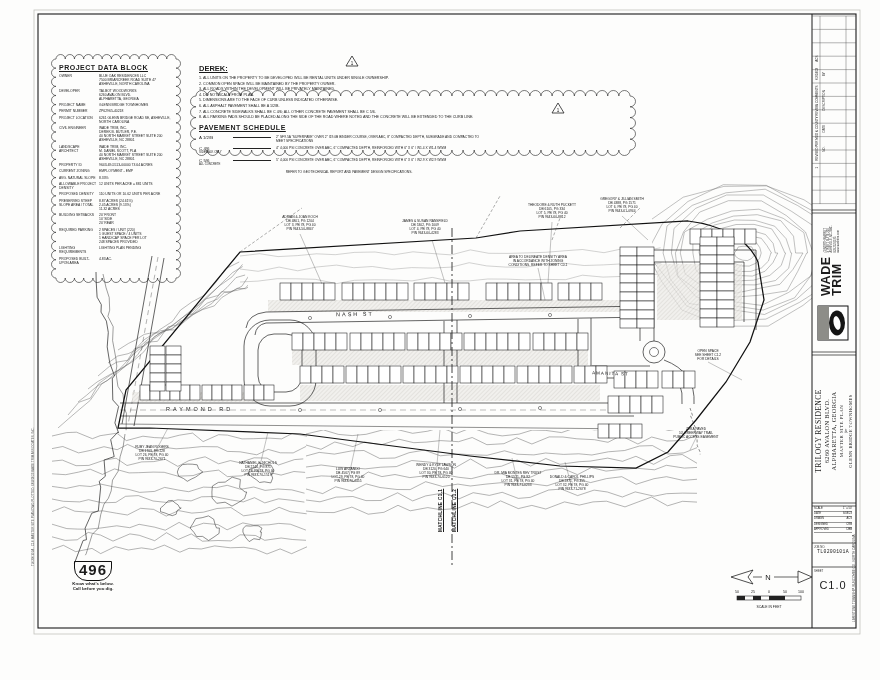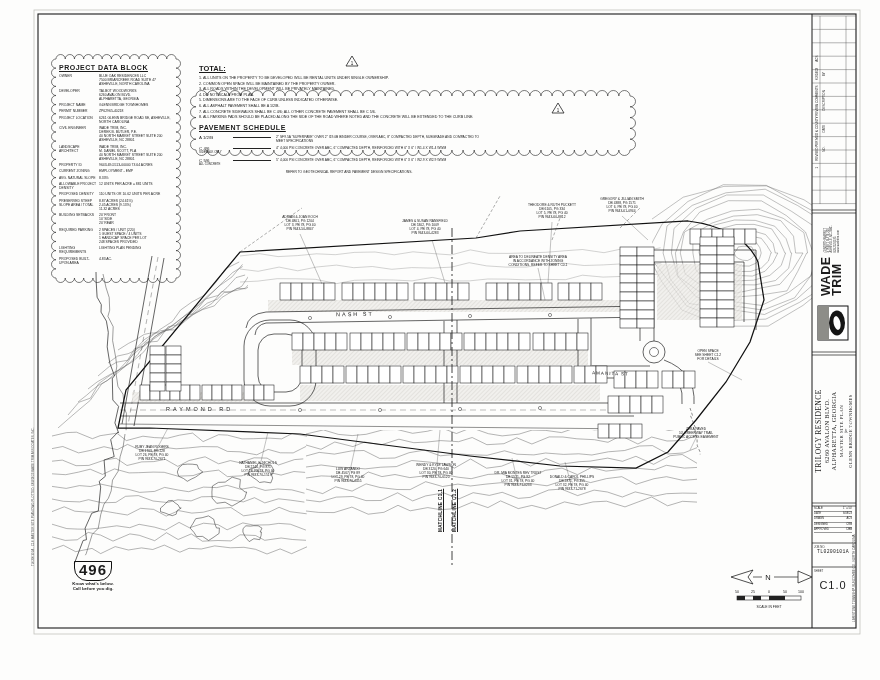--- a/index.html
+++ b/index.html
@@ -563,21 +563,21 @@
         </div>
 
         <div class="pdb-row">
           <div class="pdb-l">PROPOSED BUILT-UPON AREA</div>
           <div class="pdb-v">4.83 AC.</div>
         </div>
       </div>
   </div>
 
   <div class="abs" id="notes">
-    <div class="note-title">TOTAL:</div>
+    <div class="note-title">DEREK:</div>
     <div>
 
         <div class="note-item">1.  ALL UNITS ON THE PROPERTY TO BE DEVELOPED WILL BE RENTAL UNITS UNDER SINGLE OWNERSHIP.</div>
 
         <div class="note-item">2.  COMMON OPEN SPACE WILL BE MAINTAINED BY THE PROPERTY OWNER.</div>
 
         <div class="note-item">3.  ALL ROADS WITHIN THE DEVELOPMENT WILL BE PRIVATELY MAINTAINED.</div>
 
         <div class="note-item">4.  DO NOT SCALE FROM PLAN.</div>
 

